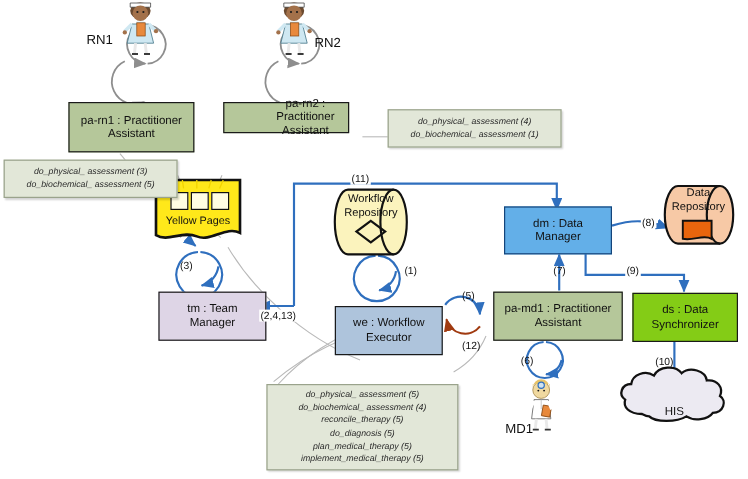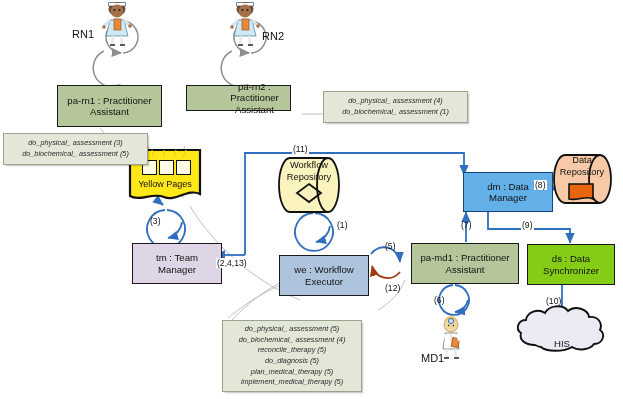--- a/index.html
+++ b/index.html
@@ -255,21 +255,21 @@
     </span>
   </div>
 
   <div class="node exec" style="left:279px;top:243px;width:90px;height:41px;margin-top:12px;">
     <span class="lbl">
       <span class="it">we</span><span> : </span><span>Workflow</span><br>
       <span>Executor</span>
     </span>
   </div>
 
-  <div class="node dmgr" style="left:420px;top:172px;width:90px;height:40px;margin-left:43px;">
+  <div class="node dmgr" style="left:420px;top:172px;width:90px;height:40px;">
     <span class="lbl">
       <span class="it">dm</span><span> : </span><span>Data</span><br>
       <span>Manager</span>
     </span>
   </div>
 
   <div class="node dsync" style="left:527px;top:244px;width:88px;height:41px;">
     <span class="lbl">
       <span class="it">ds</span><span> : </span><span>Data</span><br>
       <span>Synchronizer</span>
@@ -310,21 +310,21 @@
   <div class="note" style="left:3px;top:133px;width:145px;height:32px;text-align:center;">
     <span class="row">do_physical_ assessment (3)</span>
     <span class="row">do_biochemical_ assessment (5)</span>
   </div>
 
   <div class="note" style="left:323px;top:91px;width:145px;height:32px;">
     <span class="row">do_physical_ assessment (4)</span>
     <span class="row">do_biochemical_ assessment (1)</span>
   </div>
 
-  <div class="note" style="left:222px;top:320px;width:140px;height:72px;">
+  <div class="note" style="left:222px;top:320px;width:160px;height:72px;">
     <span class="row">do_physical_ assessment (5)</span>
     <span class="row">do_biochemical_ assessment (4)</span>
     <span class="row">reconcile_therapy (5)</span>
     <span class="row">do_diagnosis (5)</span>
     <span class="row">plan_medical_therapy (5)</span>
     <span class="row">implement_medical_therapy (5)</span>
   </div>
 
   <div class="elabel" style="left:150px;top:216px;">(3)</div>
   <div class="elabel" style="left:337px;top:220px;">(1)</div>

